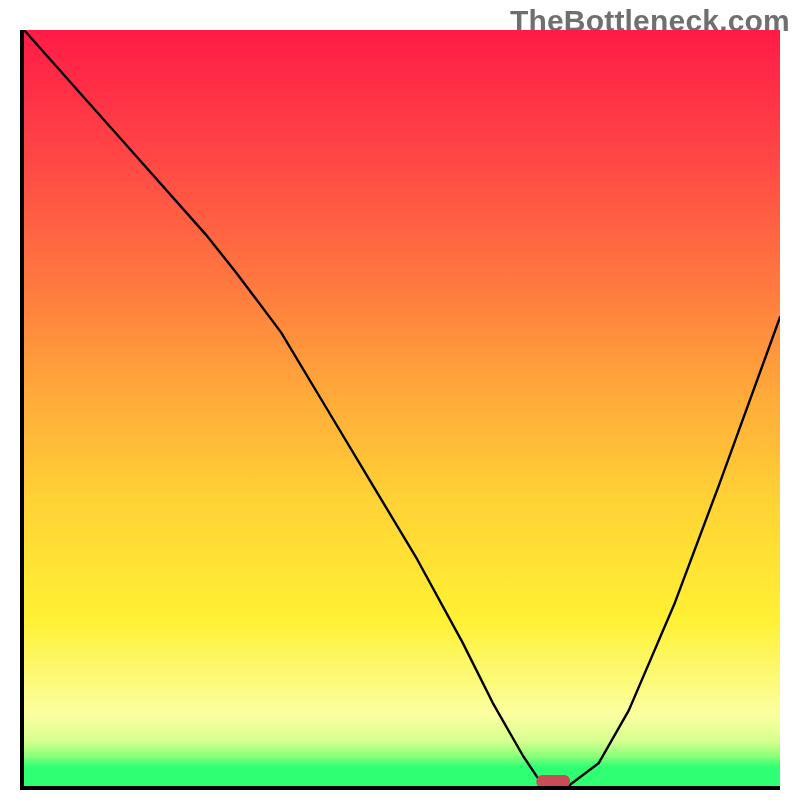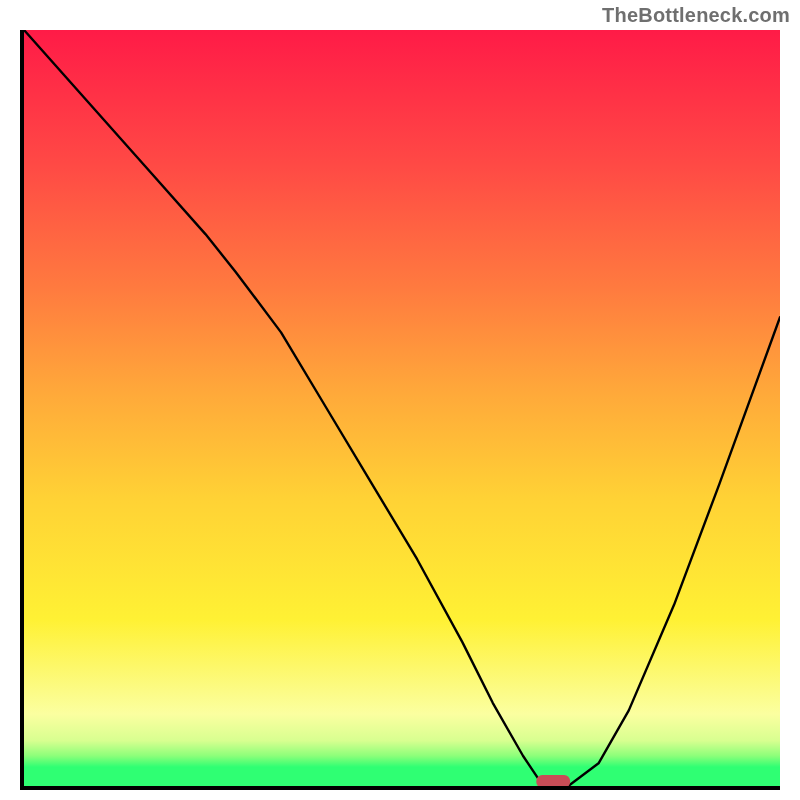--- a/index.html
+++ b/index.html
@@ -12,21 +12,21 @@
   }
   .stage {
     position: relative;
     width: 800px;
     height: 800px;
   }
   .watermark {
     position: absolute;
     top: 4px;
     right: 10px;
-    font-size: 20px;
+    font-size: 30px;
     font-weight: 600;
     color: #6f6f6f;
     letter-spacing: 0.2px;
   }
   .plot-area {
     position: absolute;
     left: 20px;
     top: 30px;
     width: 760px;
     height: 760px;

